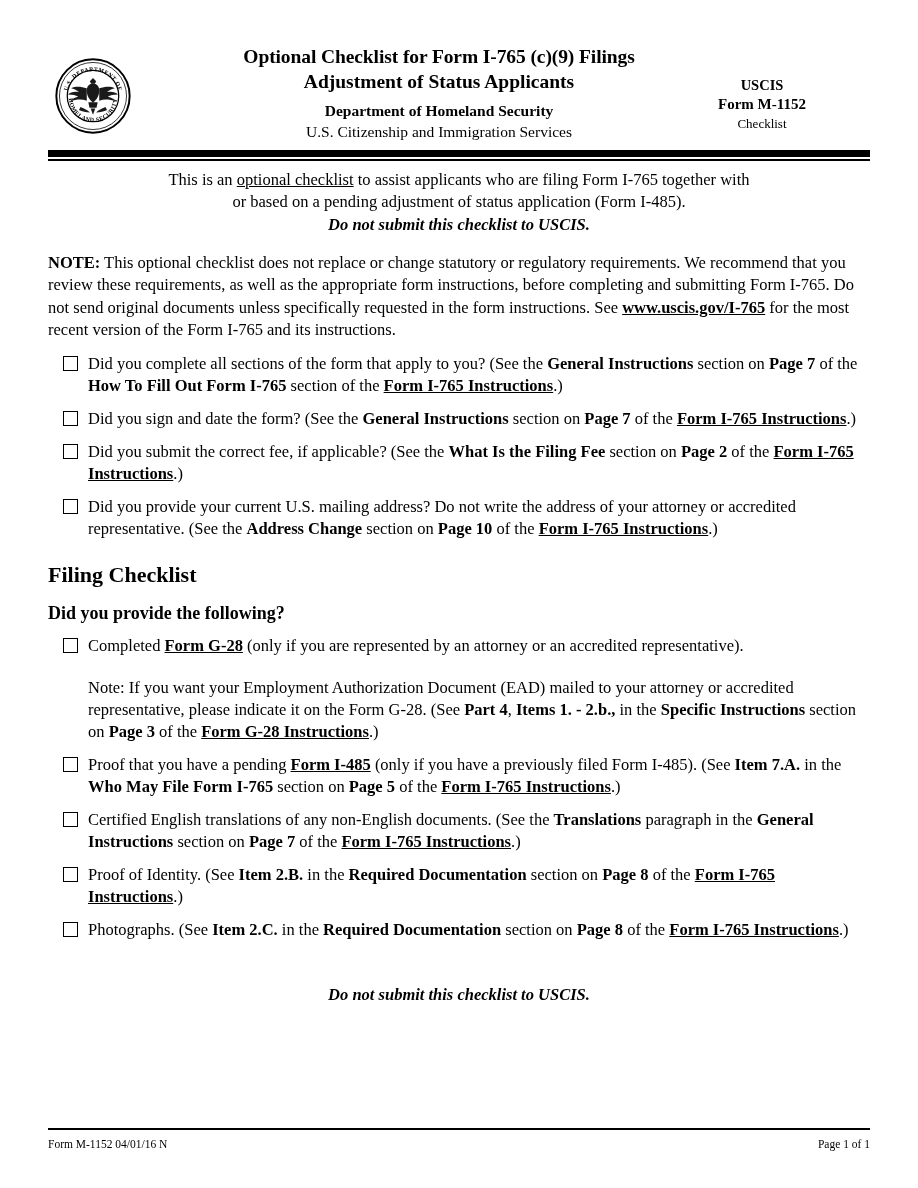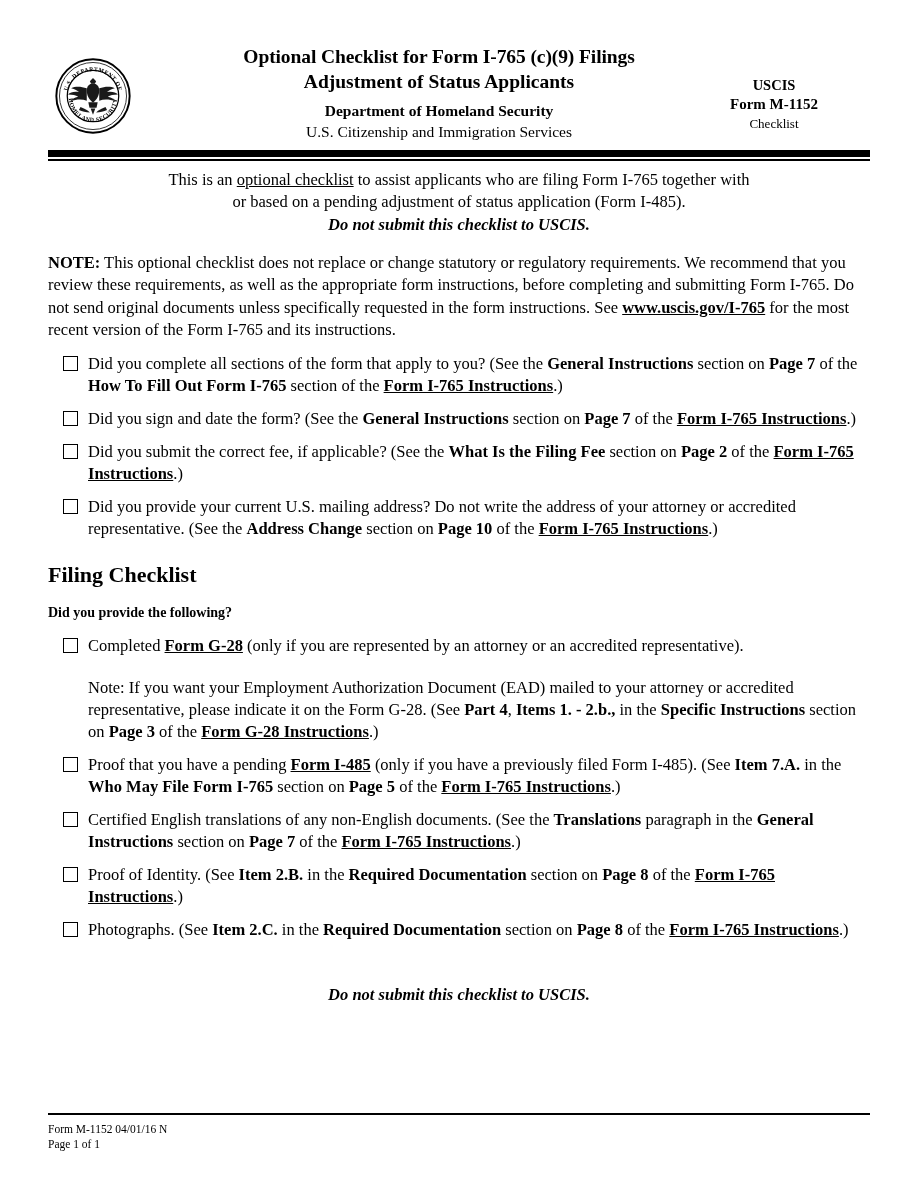--- a/index.html
+++ b/index.html
@@ -58,21 +58,21 @@
     font-weight: bold;
     line-height: 21px;
   }
   .agency-line {
     font-size: 15.5px;
     font-weight: normal;
     line-height: 21px;
   }
   .header-right {
     position: absolute;
-    right: 16px;
+    right: 28px;
     top: 32px;
     width: 160px;
     text-align: center;
     line-height: 19px;
   }
   .hr-uscis {
     font-size: 14.5px;
     font-weight: bold;
   }
   .hr-form {
@@ -125,21 +125,21 @@
   }
   .note b { font-weight: bold; }
 
   h2.section {
     font-size: 22px;
     font-weight: bold;
     margin: 22px 0 8px 0;
     line-height: 26px;
   }
   h3.subsection {
-    font-size: 14px;
+    font-size: 18px;
     font-weight: bold;
     margin: 14px 0 6px 0;
     line-height: 22px;
   }
 
   .item {
     position: relative;
     padding-left: 40px;
     margin-top: 11px;
     font-size: 16.5px;
@@ -185,21 +185,20 @@
   .footer-rule {
     height: 2px;
     background: #000000;
     margin-bottom: 7px;
   }
   .footer-row {
     display: flex;
     justify-content: space-between;
     font-size: 11.5px;
     line-height: 15px;
-    flex-direction: column;
   }
 </style>
 </head>
 <body>
 
 <div class="page">
 
   <div class="header">
 
     <div class="seal">

